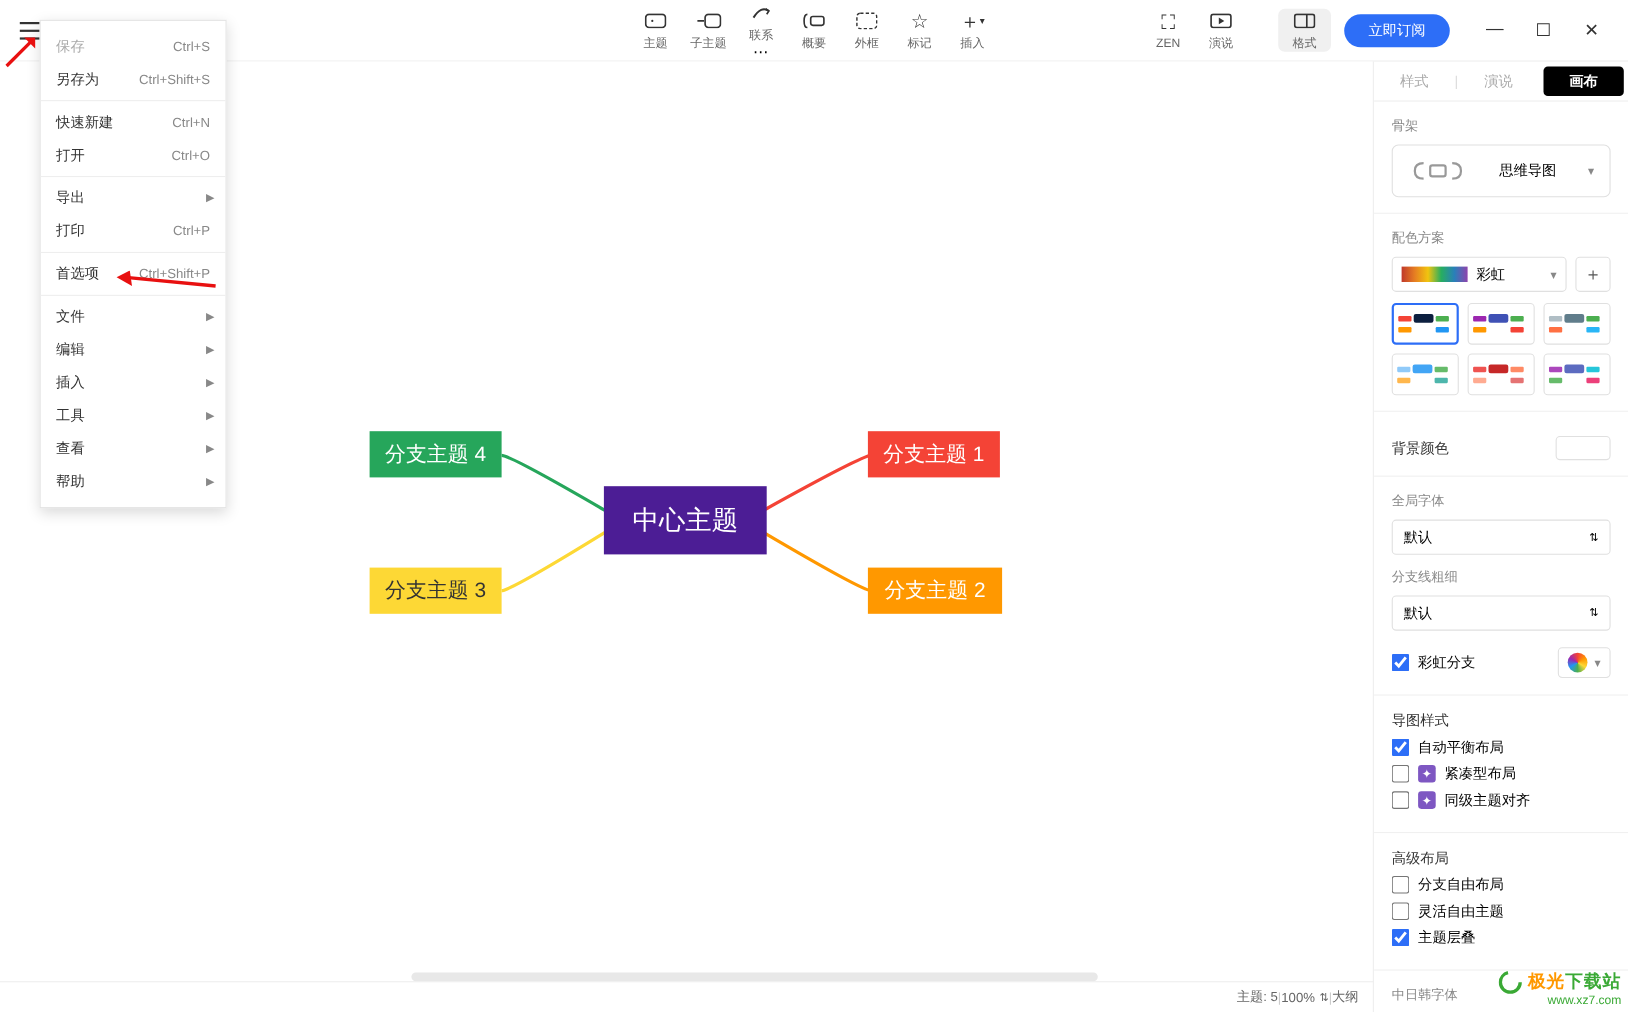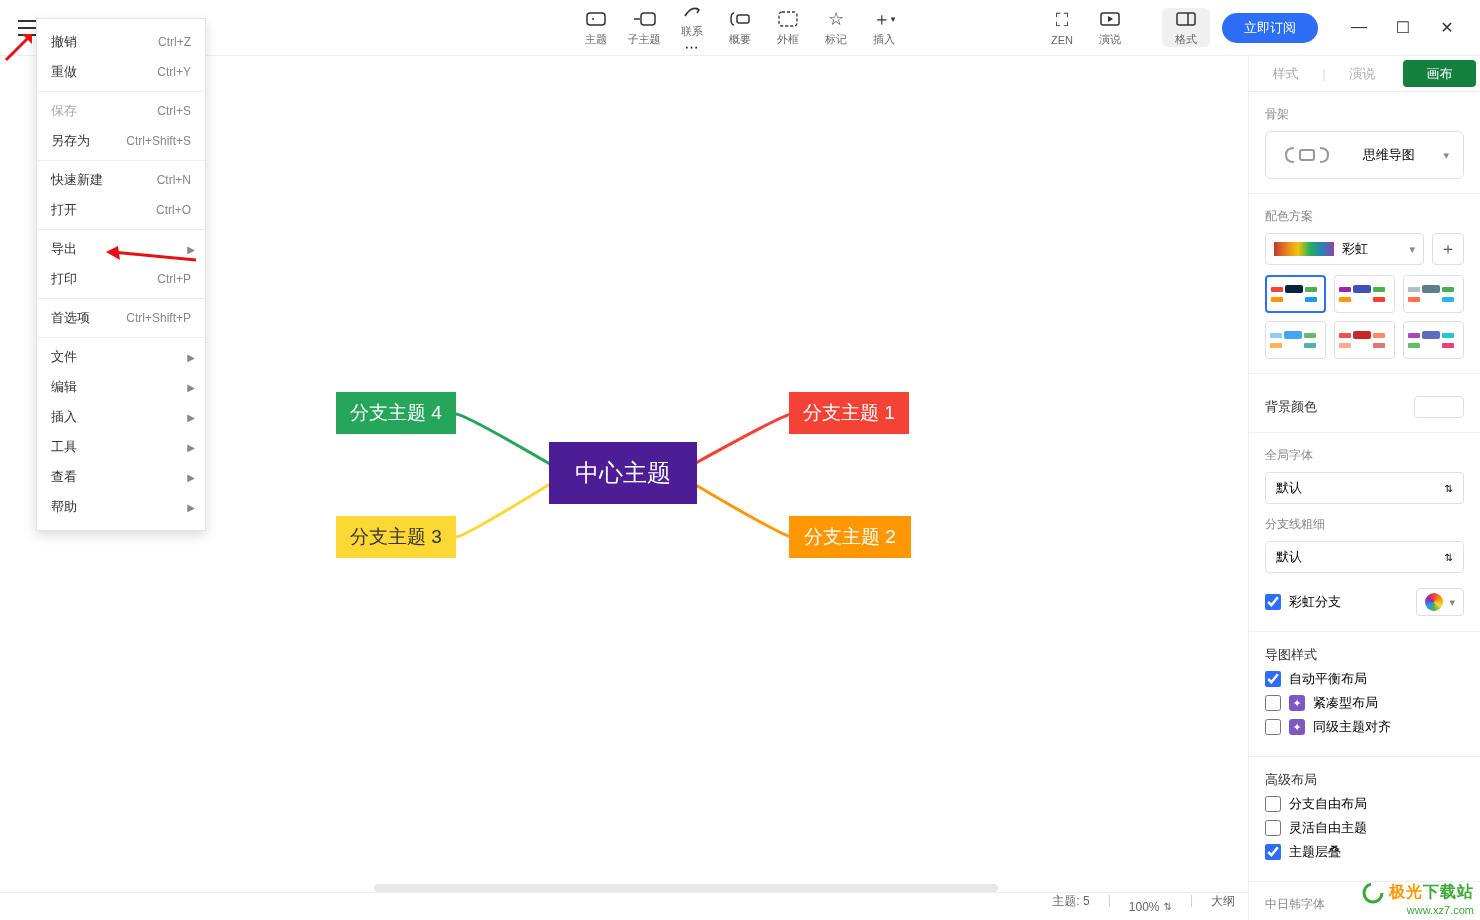--- a/index.html
+++ b/index.html
@@ -40,29 +40,29 @@
 .mindmap { position: absolute; left: 50%; top: 50%; transform: translate(-50%, -50%); width: 800px; height: 300px; }
 .node { position: absolute; border-radius: 0; color: #fff; font-size: 19px; font-weight: 400; display: flex; align-items: center; justify-content: center; }
 .central { width: 148px; height: 62px; background: #4c1d95; font-size: 24px; left: 325px; top: 118px; }
 .n1 { width: 120px; height: 42px; background: #f44336; right: 115px; top: 68px; }
 .n2 { width: 122px; height: 42px; background: #ff9800; right: 113px; top: 192px; }
 .n3 { width: 120px; height: 42px; background: #fdd835; color: #333; left: 112px; top: 192px; }
 .n4 { width: 120px; height: 42px; background: #26a65b; left: 112px; top: 68px; }
 .connector { position: absolute; }
 
 
-.status-bar { position: absolute; bottom: 0; left: 0; right: 0; height: 28px; display: flex; justify-content: flex-end; gap: 18px; padding-right: 245px; font-size: 12px; color: #666; border-top: 1px solid #eee; }
+.status-bar { position: absolute; bottom: 0; left: 0; right: 0; height: 28px; display: flex; align-items: center; justify-content: flex-end; padding-right: 245px; font-size: 12px; color: #666; border-top: 1px solid #eee; }
 .status-bar .sep { color: #ccc; }
 .zoom { display: flex; align-items: center; gap: 4px; }
 
 
 .right-panel { position: absolute; top: 56px; right: 0; bottom: 0; width: 232px; background: #fff; border-left: 1px solid #eee; overflow-y: auto; font-size: 13px; }
 .panel-tabs { display: flex; height: 36px; border-bottom: 1px solid #eee; }
 .panel-tab { flex: 1; display: flex; align-items: center; justify-content: center; color: #aaa; cursor: pointer; font-size: 13px; }
-.panel-tab.active { background: #15803d; color: #fff; border-radius: 4px; margin: 4px; }
+.panel-tab.active { background: #000000; color: #fff; border-radius: 4px; margin: 4px; font-weight: bold; }
 .panel-section { padding: 14px 16px; border-bottom: 1px solid #f0f0f0; }
 .section-label { font-size: 12px; color: #888; margin-bottom: 8px; }
 .skeleton-select { border: 1px solid #e0e0e0; border-radius: 6px; padding: 12px 14px; display: flex; align-items: center; justify-content: space-between; cursor: pointer; }
 .skeleton-icon { width: 54px; height: 22px; }
 .chev-down { color: #888; font-size: 11px; }
 .color-scheme-row { display: flex; gap: 8px; }
 .scheme-select { flex: 1; border: 1px solid #e0e0e0; border-radius: 4px; display: flex; align-items: center; padding: 5px 8px; gap: 8px; cursor: pointer; }
 .rainbow-bar { width: 60px; height: 14px; background: linear-gradient(90deg, #c0392b, #e67e22, #f1c40f, #27ae60, #2980b9, #8e44ad); }
 .add-scheme { width: 32px; height: 32px; border: 1px solid #e0e0e0; border-radius: 4px; display: flex; align-items: center; justify-content: center; cursor: pointer; font-size: 16px; color: #555; }
 .theme-grid { display: grid; grid-template-columns: repeat(3, 1fr); gap: 8px; margin-top: 10px; }
@@ -197,30 +197,20 @@
 </div>
 <div class="arrow-pointer2">
   <svg width="100" height="20">
       <path d="M96 14 L12 6" stroke="#e81010" stroke-width="3"></path>
       <path d="M18 0 L6 6 L20 14 Z" fill="#e81010"></path>
     </svg>
 </div>
 
 <div class="dropdown-menu">
   <div class="menu-section">
-    <div class="menu-item">
-        <span>撤销</span>
-        <span class="shortcut">Ctrl+Z</span>
-      </div>
-    <div class="menu-item">
-        <span>重做</span>
-        <span class="shortcut">Ctrl+Y</span>
-      </div>
-  </div>
-  <div class="menu-section">
     <div class="menu-item disabled">
         <span>保存</span>
         <span class="shortcut">Ctrl+S</span>
       </div>
     <div class="menu-item">
         <span>另存为</span>
         <span class="shortcut">Ctrl+Shift+S</span>
       </div>
   </div>
   <div class="menu-section">

